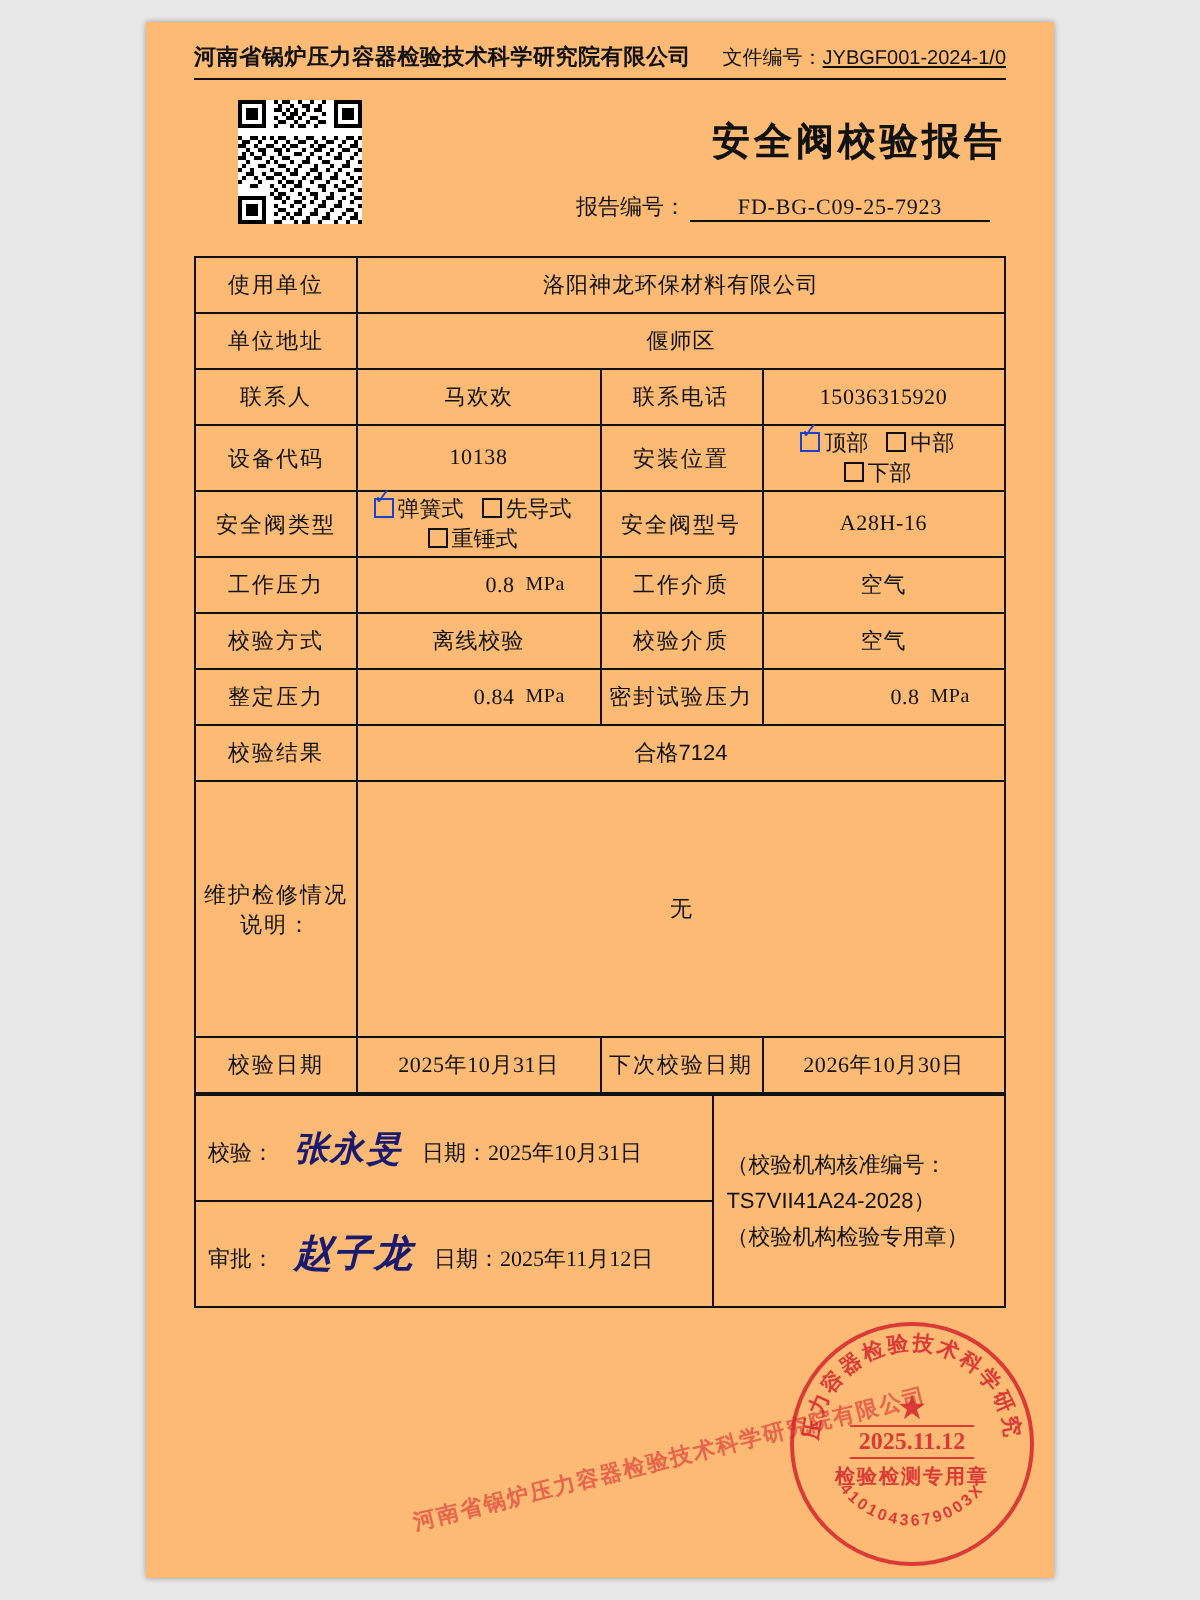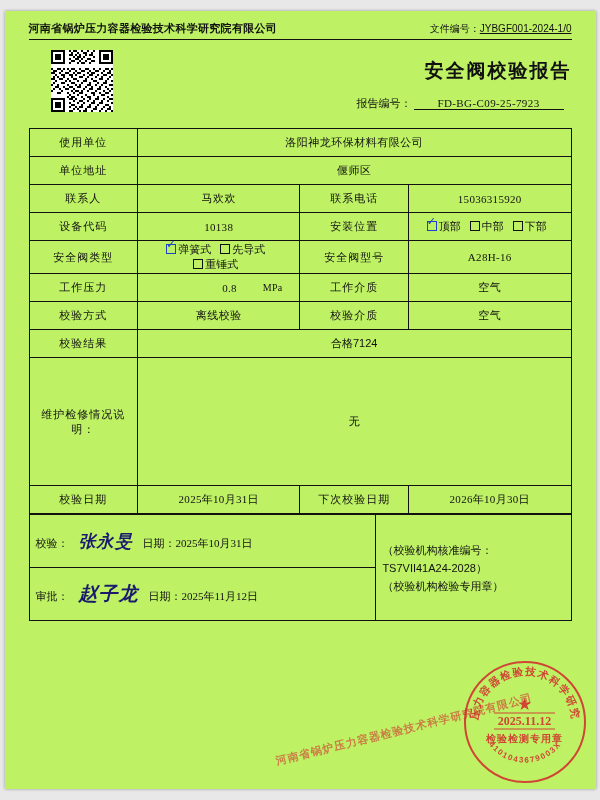--- a/index.html
+++ b/index.html
@@ -4,23 +4,23 @@
 <style>
   html,body{margin:0;padding:0;}
   body{
     width:600px;height:800px;
     background:#e8e8e8;
     font-family:"Liberation Sans","DejaVu Sans",sans-serif;
     font-size:11px;color:#111;
   }
   #page{
     position:relative;
-    width:591px;height:778px;
+    width:454px;height:778px;
     margin:11px auto;
-    background:#bef264;
+    background:#fdba74;
     box-shadow:0 0 3px rgba(0,0,0,.35);
     box-sizing:border-box;
     padding:10px 24px 10px 24px;
   }
   
   .hdr{
     display:flex;align-items:flex-end;justify-content:space-between;
     border-bottom:1.5px solid #111;
     padding-bottom:3px;
     font-size:11px;
@@ -423,20 +423,26 @@
         <td class="lbl">工作介质</td>
         <td class="valcn">空气</td>
       </tr>
       <tr>
         <td class="lbl">校验方式</td>
         <td class="valcn">离线校验</td>
         <td class="lbl">校验介质</td>
         <td class="valcn">空气</td>
       </tr>
       <tr>
+        <td class="lbl">整定压力</td>
+        <td class="val"><span class="numline">0.84</span><span class="unitpos">MPa</span></td>
+        <td class="lbl">密封试验压力</td>
+        <td class="val"><span class="numline">0.8</span><span class="unitpos">MPa</span></td>
+      </tr>
+      <tr>
         <td class="lbl bigresult">校验结果</td>
         <td class="bigtext bigresult" colspan="3">合格7124</td>
       </tr>
       <tr>
         <td class="lbl" style="height:125px">维护检修情况说明：</td>
         <td class="bigtext" style="height:125px" colspan="3">无</td>
       </tr>
       <tr>
         <td class="lbl">校验日期</td>
         <td class="val">2025年10月31日</td>

